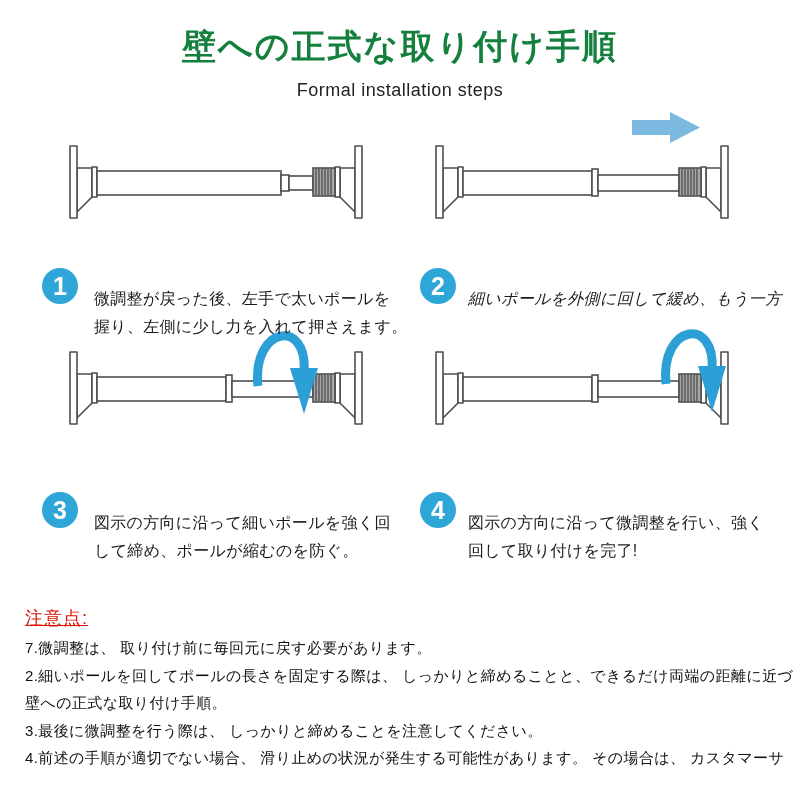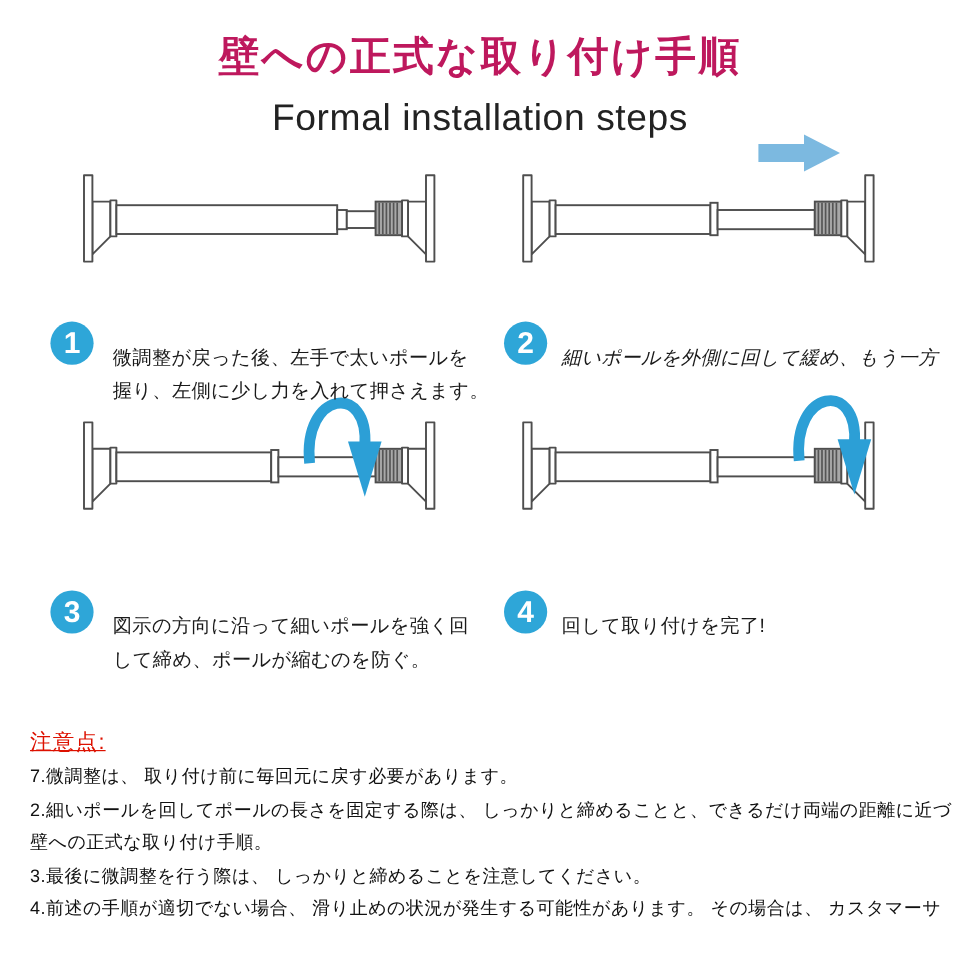--- a/index.html
+++ b/index.html
@@ -4,25 +4,25 @@
 <style>
   html,body{margin:0;padding:0;}
   body{
     width:800px;height:800px;position:relative;background:#ffffff;
     font-family:"Liberation Sans","DejaVu Sans",sans-serif;
     color:#1a1a1a;overflow:hidden;
   }
   .abs{position:absolute;}
   .title{
     top:24px;left:0;width:800px;text-align:center;
-    font-size:34px;font-weight:800;letter-spacing:2px;color:#be185d;
+    font-size:34px;font-weight:800;letter-spacing:2px;color:#15803d;
   }
   .subtitle{
     top:80px;left:0;width:800px;text-align:center;
-    font-size:31px;font-weight:400;letter-spacing:.5px;color:#222;
+    font-size:18px;font-weight:400;letter-spacing:.5px;color:#222;
   }
   .figure{width:300px;height:130px;}
   .figure svg{display:block;width:300px;height:130px;}
   .step-badge{
     width:36px;height:36px;border-radius:50%;
     background:#2ea6d8;color:#fff;font-size:25px;font-weight:700;
     line-height:36px;text-align:center;
   }
   .step-text{font-size:16px;line-height:28px;font-weight:500;color:#1a1a1a;letter-spacing:.3px;white-space:nowrap;margin-top:21px;}
   .notes-heading{
@@ -121,20 +121,21 @@
 </div>
 
 <div class="abs step-badge" style="left:42px;top:492px;">3</div>
 <div class="abs step-text" style="left:94px;top:488px;">
   <div>図示の方向に沿って細いポールを強く回</div>
   <div>して締め、ポールが縮むのを防ぐ。</div>
 </div>
 
 <div class="abs step-badge" style="left:420px;top:492px;">4</div>
 <div class="abs step-text" style="left:468px;top:488px;">
+  <div>図示の方向に沿って微調整を行い、強く</div>
   <div>回して取り付けを完了!</div>
 </div>
 
 <div class="abs notes-heading">注意点:</div>
 <div class="abs notes">
   <div class="note-line">7.微調整は、 取り付け前に毎回元に戻す必要があります。</div>
   <div class="note-line">2.細いポールを回してポールの長さを固定する際は、 しっかりと締めることと、できるだけ両端の距離に近づ</div>
   <div class="note-line">壁への正式な取り付け手順。</div>
   <div class="note-line">3.最後に微調整を行う際は、 しっかりと締めることを注意してください。</div>
   <div class="note-line">4.前述の手順が適切でない場合、 滑り止めの状況が発生する可能性があります。 その場合は、 カスタマーサ</div>

